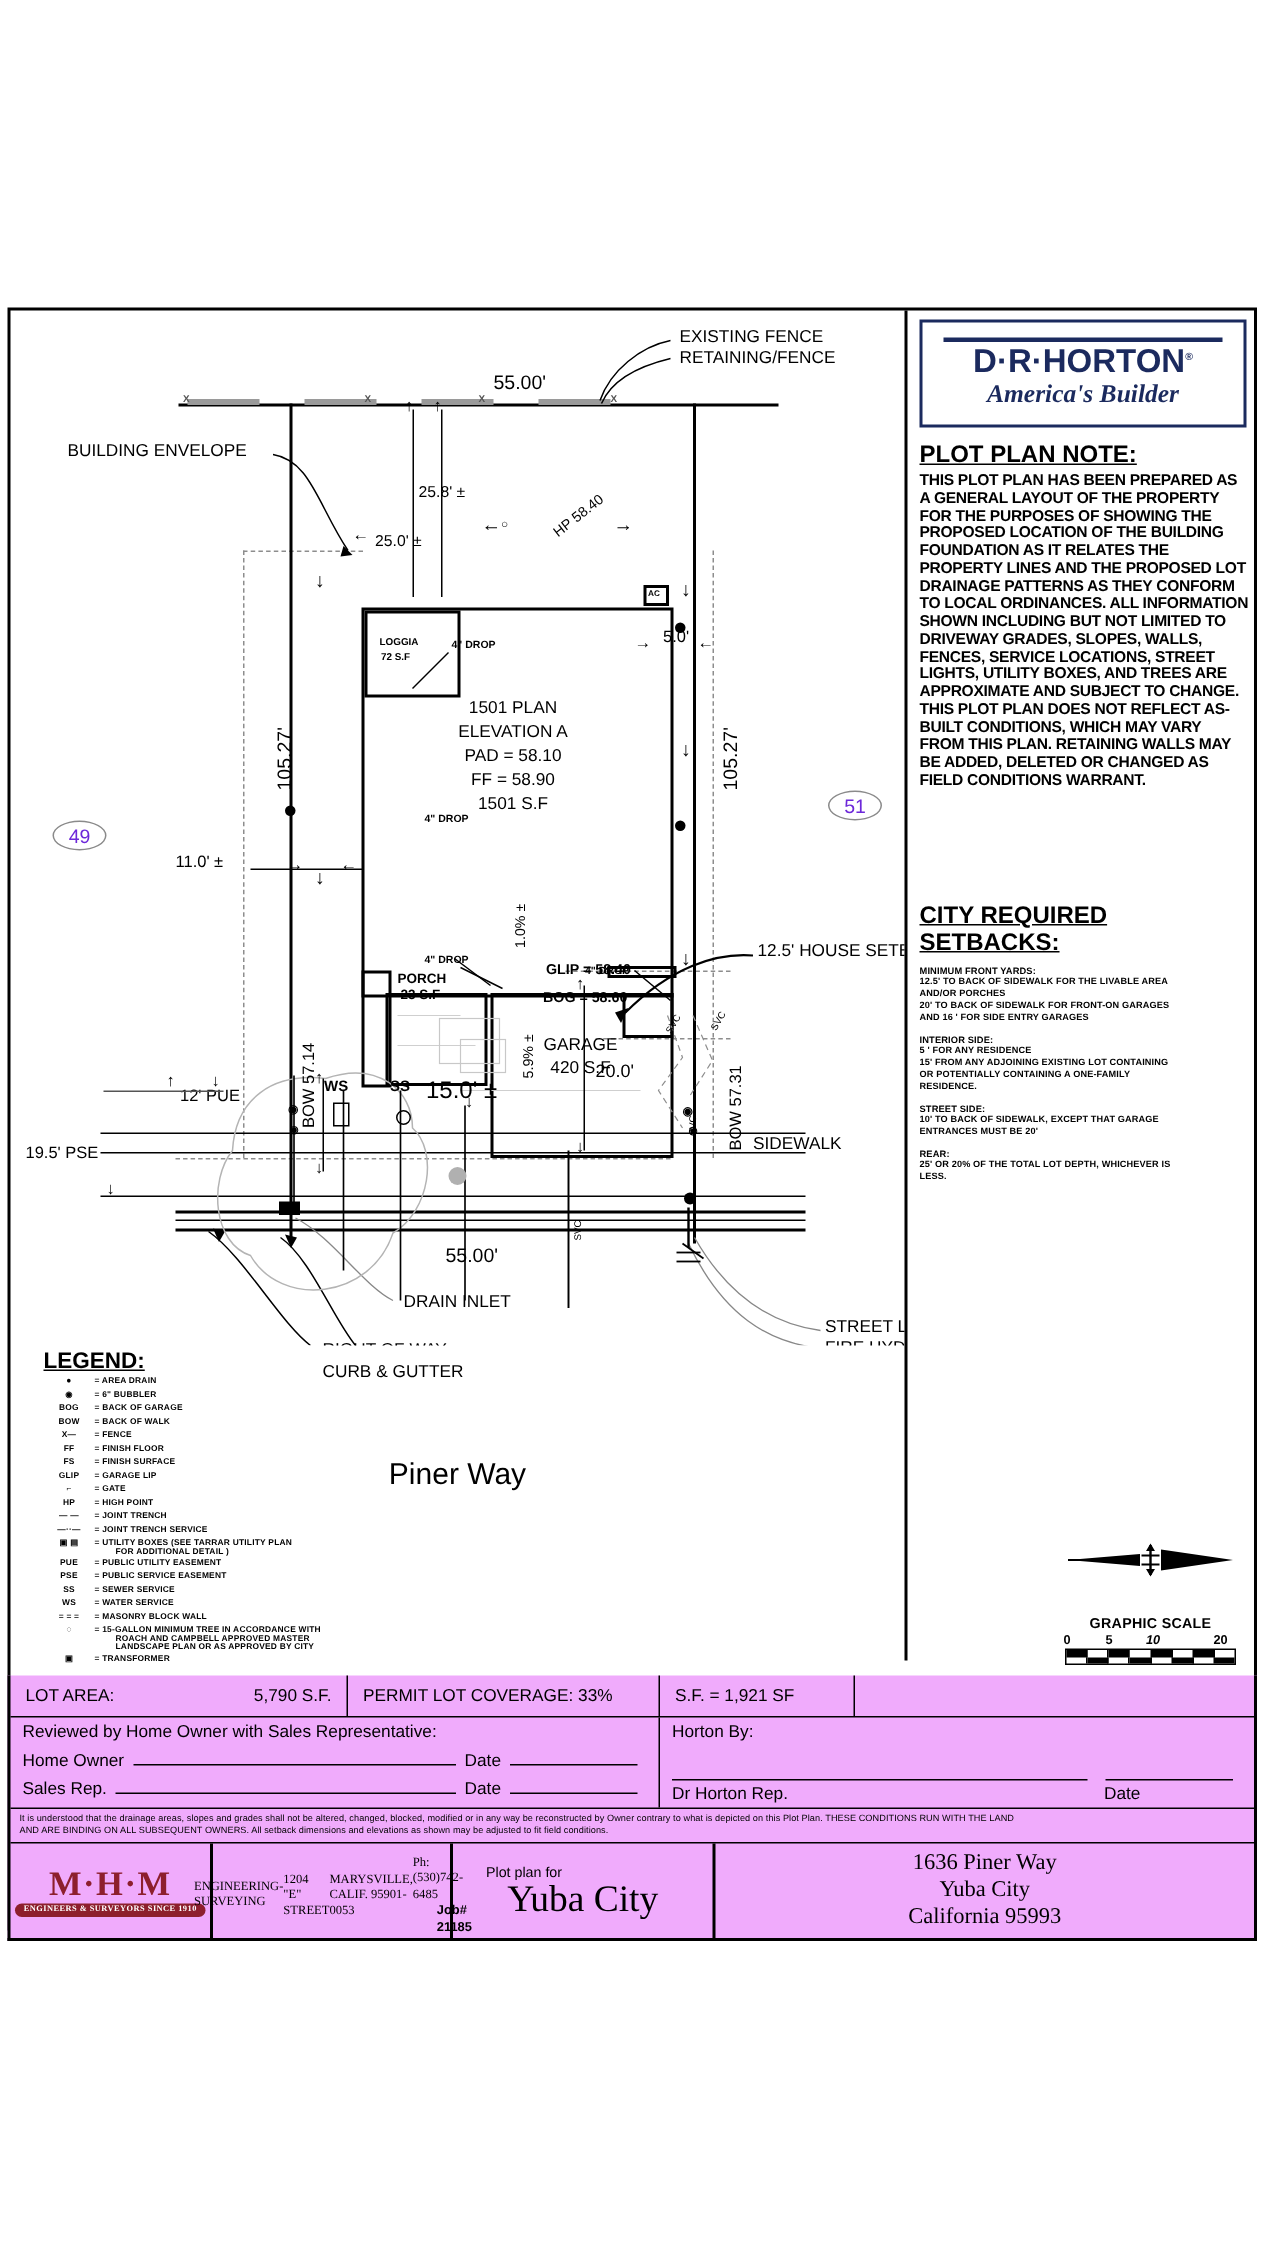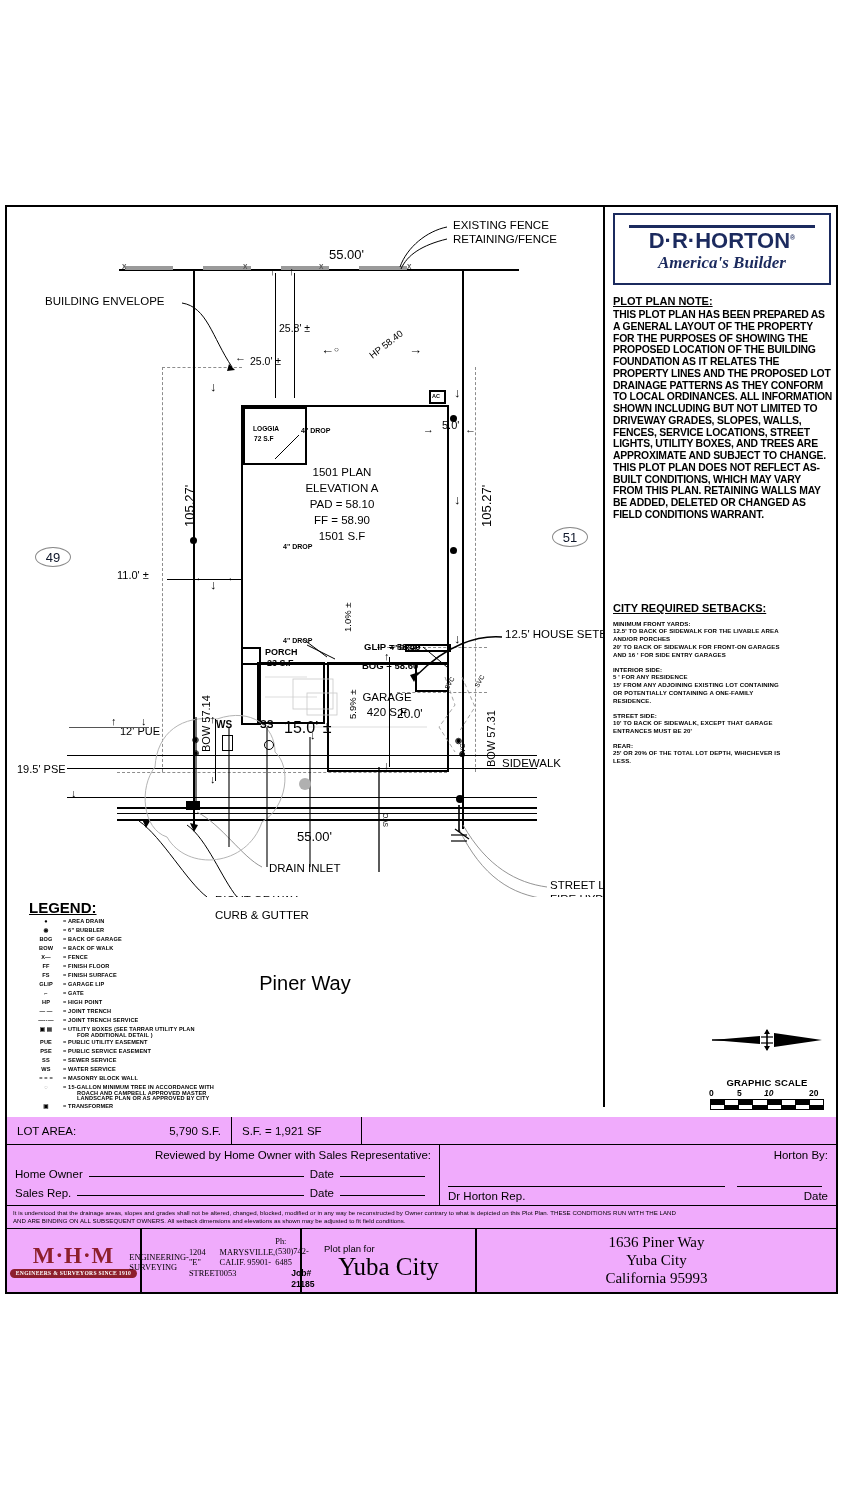--- a/index.html
+++ b/index.html
@@ -14,21 +14,21 @@
   .gray{background:#9a9a9a;}
 
   
   #rightpanel{position:absolute;left:596px;top:0;width:235px;height:900px;border-left:2px solid #000;box-sizing:border-box;}
   #logobox{position:absolute;left:8px;top:6px;width:218px;height:72px;border:2px solid #1b2a5e;box-sizing:border-box;background:#fff;display:flex;flex-direction:column;align-items:center;justify-content:center;}
   #logobox .bar{width:186px;height:3px;background:#1b2a5e;margin-bottom:2px;}
   #drh{font-family:"Liberation Sans",sans-serif;font-weight:bold;font-size:22px;letter-spacing:0px;color:#1b2a5e;line-height:1;}
   #drh sup{font-size:7px;vertical-align:super;}
   #ab{font-family:"Liberation Serif",serif;font-style:italic;font-weight:bold;font-size:17px;color:#1b2a5e;margin-top:1px;}
 
-  .panel-h{font-weight:bold;font-size:11px;text-decoration:underline;margin:0;padding:0;}
+  .panel-h{font-weight:bold;font-size:16px;text-decoration:underline;margin:0;padding:0;}
   .panel-body{font-weight:bold;font-size:10.4px;line-height:1.13;letter-spacing:-0.2px;}
   .sb-h{font-weight:bold;font-size:6.2px;letter-spacing:0.1px;}
   .sb-t{font-weight:bold;font-size:6.1px;line-height:1.32;letter-spacing:0.1px;}
 
   
   #legend{position:absolute;left:22px;top:692px;width:250px;}
   #legend .lh{font-weight:bold;font-size:15px;text-decoration:underline;}
   .lrow{display:flex;align-items:flex-start;font-size:5.6px;font-weight:bold;line-height:1.0;margin-top:2.0px;letter-spacing:.15px;}
   .lsym{width:34px;flex:0 0 34px;text-align:center;font-size:5.6px;font-weight:bold;position:relative;height:7px;}
   .ltxt{flex:1;}
@@ -43,21 +43,21 @@
   #bar .half{flex:1;display:flex;}
   #bar .half i{flex:1;border-right:1px solid #000;}
   #bar .half i.b{background:#000;}
   #bar .half i:last-child{border-right:none;}
 
   
   #tb{position:absolute;left:5px;top:1117px;width:833px;border:2px solid #000;border-top:none;box-sizing:border-box;background:#f0abfc;}
   .r1{display:flex;border-bottom:1.5px solid #000;height:27px;align-items:center;font-size:11.5px;}
   .r1 .c{display:flex;align-items:center;height:100%;box-sizing:border-box;padding:0 10px;}
   .r1 .sep{border-right:1.5px solid #000;}
-  .sigblock{display:flex;border-bottom:1.5px solid #000;text-align:right;}
+  .sigblock{display:flex;border-bottom:1.5px solid #000;}
   .sigleft{width:433px;box-sizing:border-box;border-right:1.5px solid #000;padding:4px 8px 3px 8px;}
   .sigright{flex:1;box-sizing:border-box;padding:4px 8px 3px 8px;position:relative;}
   .sigline{display:flex;align-items:flex-end;font-size:11.5px;margin-top:4px;}
   .ul{flex:1;border-bottom:1.1px solid #000;margin:0 6px 3px 6px;height:11px;}
   .ul.short{flex:0 0 85px;}
   .disclaim{font-size:6.1px;line-height:1.35;padding:3px 6px;border-bottom:1.5px solid #000;letter-spacing:.05px;}
   #tbbottom{display:flex;height:63px;}
   #tbbottom .cell{box-sizing:border-box;border-right:2px solid #000;display:flex;align-items:center;justify-content:center;}
   #tbbottom .cell:last-child{border-right:none;}
   #mhmcell{width:135px;flex-direction:column;}
@@ -69,21 +69,21 @@
   #ppf{font-size:9.5px;align-self:flex-start;margin-left:22px;}
   #yuba{font-family:"Liberation Serif",serif;font-size:25px;line-height:1;}
   #addrcell{flex:1;flex-direction:column;font-family:"Liberation Serif",serif;font-size:15px;line-height:1.18;text-align:center;}
   #lotcell{width:185px;flex-direction:column;font-family:"Liberation Serif",serif;font-size:12.5px;line-height:1.22;text-align:center;}
   #apn{font-family:"Liberation Sans",sans-serif;font-weight:bold;font-size:8px;margin-top:2px;}
 
   
   .dimtxt{position:absolute;font-size:11.5px;white-space:nowrap;}
   .calltxt{position:absolute;font-size:11.5px;white-space:nowrap;}
   .tiny{position:absolute;font-size:6.6px;font-weight:bold;white-space:nowrap;}
-  .lotcirc{position:absolute;width:34px;height:18px;border:1.3px solid #8a8a8a;border-radius:50%;color:#0f172a;font-size:13px;display:flex;align-items:center;justify-content:center;}
+  .lotcirc{position:absolute;width:34px;height:18px;border:1.3px solid #8a8a8a;border-radius:50%;color:#6d28d9;font-size:13px;display:flex;align-items:center;justify-content:center;}
   .bld{position:absolute;border:2px solid #000;box-sizing:border-box;background:transparent;}
   .dash{position:absolute;border-top:1px dashed #8d8d8d;}
   .dashv{position:absolute;border-left:1px dashed #8d8d8d;}
   .house-lbl{position:absolute;text-align:center;font-size:11.5px;line-height:1.28;white-space:nowrap;}
   .dot{position:absolute;border-radius:50%;background:#000;}
 </style>
 </head>
 <body>
 
 <div id="sheet">
@@ -468,20 +468,23 @@
   </div>
 </div>
 
 <div id="tb">
 
   <div class="r1">
     <div class="c sep" style="width:225px;justify-content:space-between;">
       <span>LOT AREA:</span>
       <span>5,790 S.F.</span>
     </div>
+    <div class="c sep" style="width:208px;">
+      <span>PERMIT LOT COVERAGE: 33%</span>
+    </div>
     <div class="c sep" style="width:130px;">
       <span>S.F. = 1,921 SF</span>
     </div>
     <div class="c" style="flex:1;"></div>
   </div>
 
   <div class="sigblock">
     <div class="sigleft">
       <div style="font-size:11.5px;">Reviewed by Home Owner with Sales Representative:</div>
       <div class="sigline">

